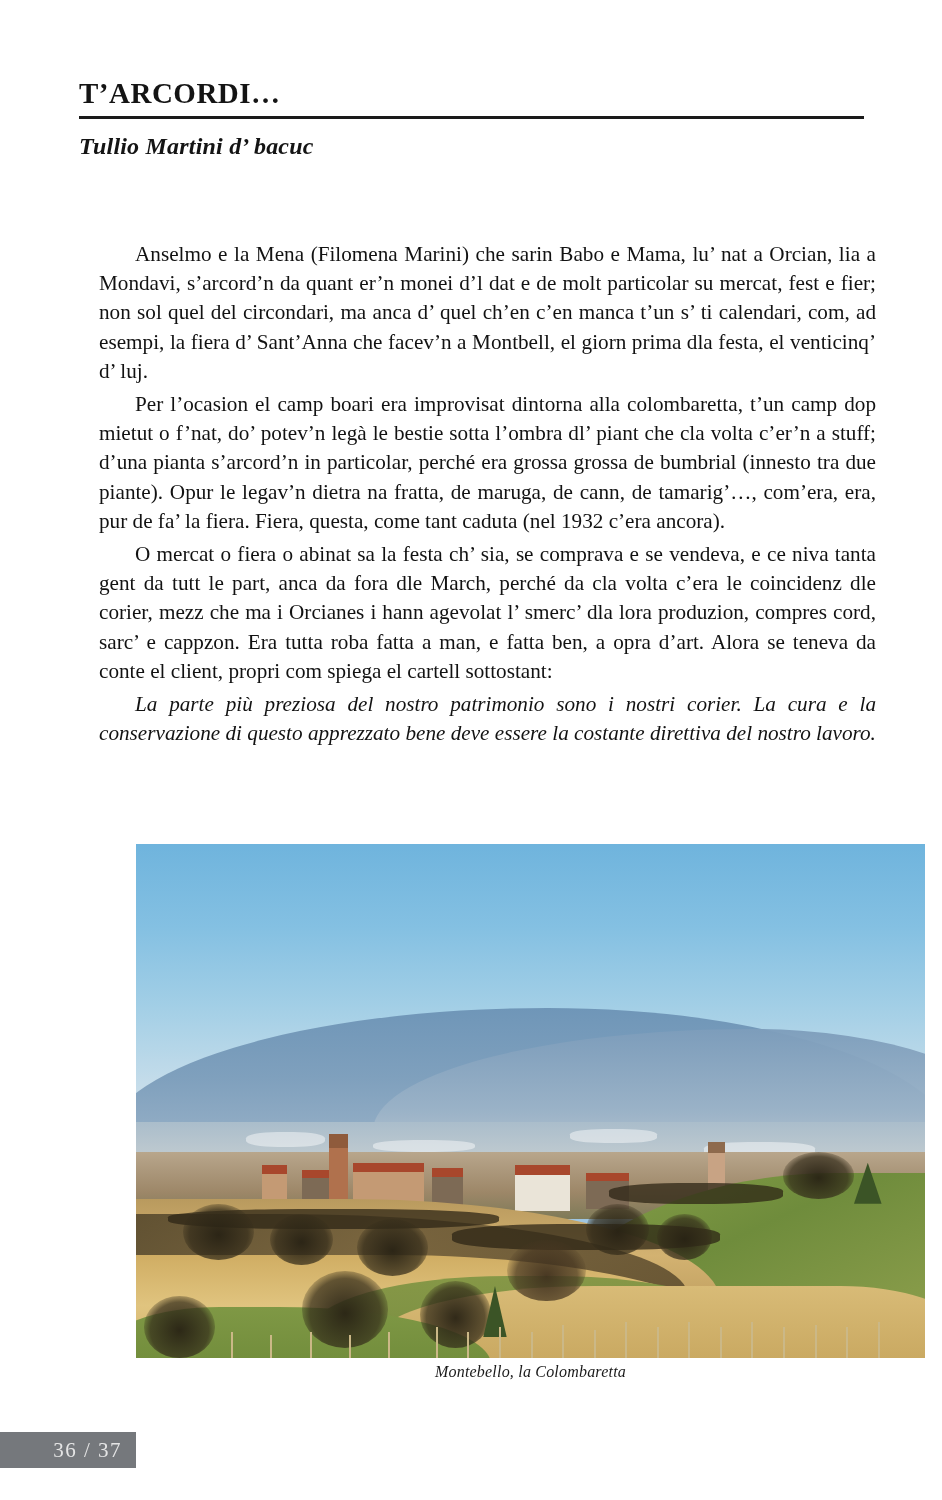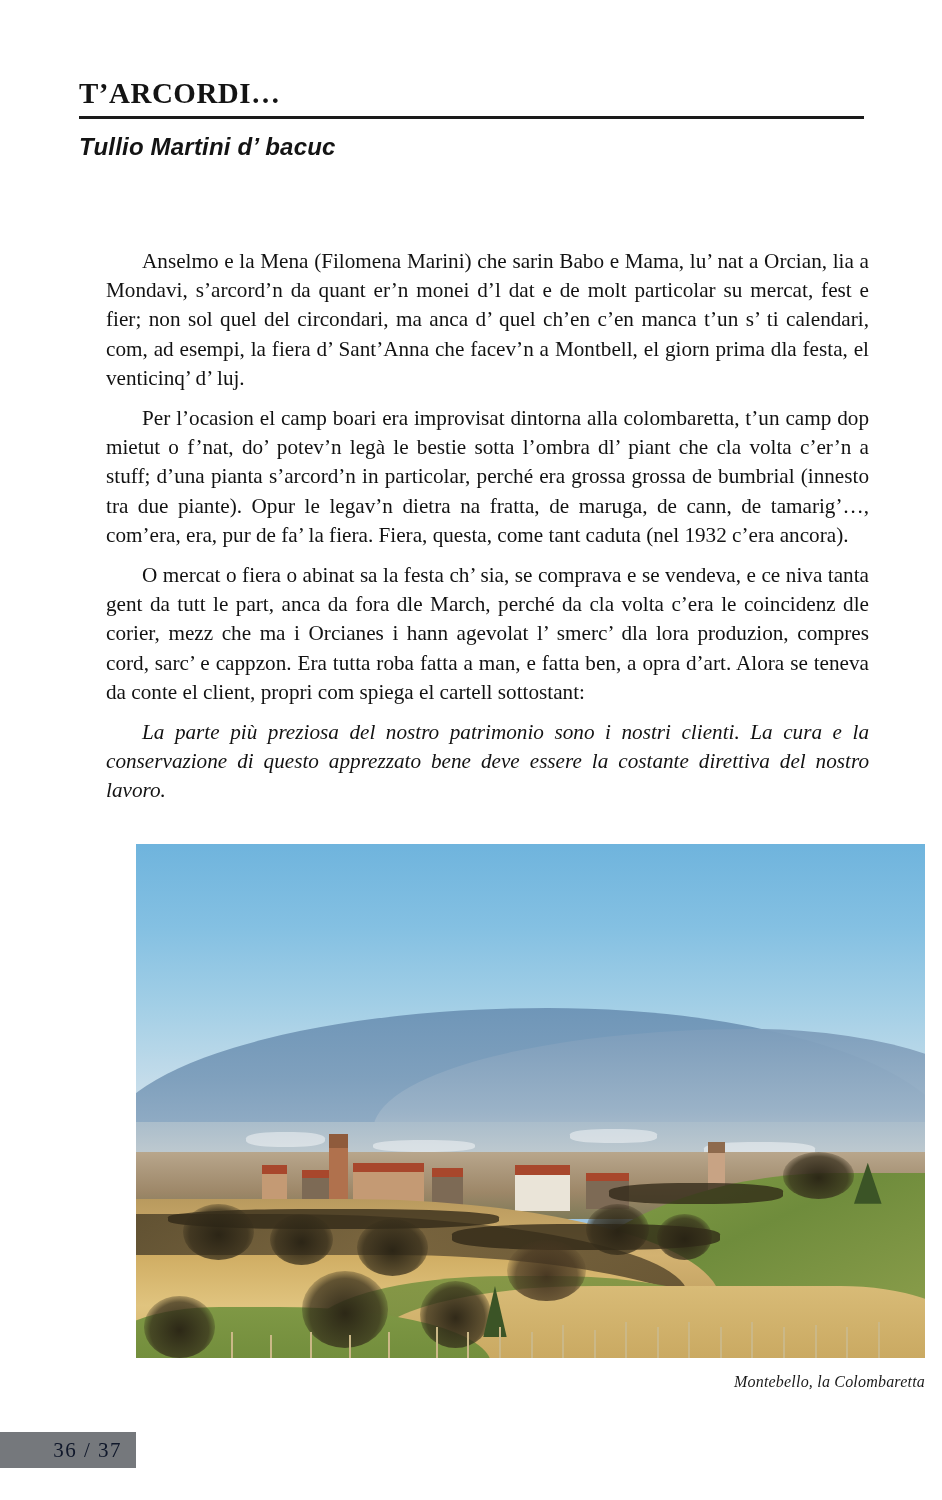--- a/index.html
+++ b/index.html
@@ -32,38 +32,38 @@
     margin: 0;
     color: #141414;
   }
   .title-rule {
     margin-top: 8px;
     height: 3px;
     background: #1a1a1a;
     width: 785px;
   }
   .article-author {
-    font-family: Liberation Sans, sans-serif;
+    font-family: Liberation Serif, serif;
     font-style: italic;
     font-weight: bold;
     font-size: 24px;
     margin: 14px 0 0 0;
     color: #141414;
     letter-spacing: 0.2px;
   }
 
   
   .article-body {
     position: absolute;
     left: 95px;
     top: 236px;
     width: 785px;
   }
   .body-par {
-    margin: 11px;
+    margin: 4px;
     font-size: 21.2px;
     line-height: 29.2px;
     text-align: justify;
     text-indent: 36px;
     color: #121212;
     -webkit-hyphens: none;
     hyphens: none;
   }
   .body-par.quote {
     font-style: italic;
@@ -218,62 +218,62 @@
     width: 2px;
     background: #cbb887;
   }
   .hedge {
     position: absolute;
     background: rgba(46,38,22,.75);
     border-radius: 40%;
   }
 
   .figure-caption {
-    margin-top: 15px;
-    text-align: right;
+    margin-top: 5px;
+    text-align: center;
     font-style: italic;
     font-size: 16px;
     color: #1a1a1a;
     letter-spacing: .2px;
   }
 
   
   .page-number-bar {
     position: absolute;
     left: 0;
     top: 1432px;
     width: 136px;
     height: 36px;
     background: #75787c;
     display: flex;
     align-items: center;
     justify-content: flex-end;
   }
   .page-number {
-    color: #0f172a;
+    color: #e5e5e5;
     font-size: 21px;
     letter-spacing: 1.5px;
     padding-right: 14px;
     font-family: "Liberation Serif", "DejaVu Serif", serif;
   }
 </style>
 </head>
 <body>
 
 <div class="page-header">
   <h1 class="article-title">T’ARCORDI…</h1>
   <div class="title-rule"></div>
   <div class="article-author">Tullio Martini d’ bacuc</div>
 </div>
 
 <div class="article-body">
   <p class="body-par">Anselmo e la Mena (Filomena Marini) che sarin Babo e Mama, lu’ nat a Orcian, lia a Mondavi, s’arcord’n da quant er’n monei d’l dat e de molt particolar su mercat,  fest e fier; non sol quel del circondari, ma anca d’ quel ch’en c’en manca t’un s’ ti calendari, com, ad esempi, la fiera d’ Sant’Anna che facev’n a Montbell, el giorn prima dla festa, el venticinq’ d’ luj.</p>
   <p class="body-par">Per l’ocasion el camp boari era improvisat dintorna alla colombaretta, t’un camp dop mietut o f’nat, do’ potev’n legà le bestie sotta l’ombra  dl’ piant che cla volta c’er’n a stuff; d’una pianta s’arcord’n in particolar, perché era grossa grossa de bumbrial (innesto tra due piante). Opur le legav’n dietra na fratta, de maruga, de cann, de tamarig’…, com’era, era, pur de fa’ la fiera. Fiera, questa, come tant caduta (nel 1932 c’era ancora).</p>
   <p class="body-par">O mercat o fiera o abinat sa la festa ch’ sia, se comprava e se vendeva, e ce niva tanta gent da tutt le part, anca da fora dle March, perché da cla volta c’era le coincidenz dle corier, mezz che ma i Orcianes i hann agevolat l’ smerc’ dla lora produzion, compres cord, sarc’ e cappzon. Era tutta roba fatta a man, e fatta ben, a opra d’art. Alora se teneva da conte el client, propri com spiega el cartell sottostant:</p>
-  <p class="body-par quote">La parte più preziosa del nostro patrimonio sono i nostri clienti. La cura e la conservazione di questo apprezzato bene deve essere la costante direttiva del nostro lavoro.</p>
+  <p class="body-par quote">La parte più preziosa del nostro patrimonio sono i nostri corier. La cura e la conservazione di questo apprezzato bene deve essere la costante direttiva del nostro lavoro.</p>
 </div>
 
 <figure class="figure">
   <div class="photo">
 
     <div class="ph-sky"></div>
     <div class="ph-ridge"></div>
     <div class="ph-ridge2"></div>
 
     <div class="ph-valley"></div>

